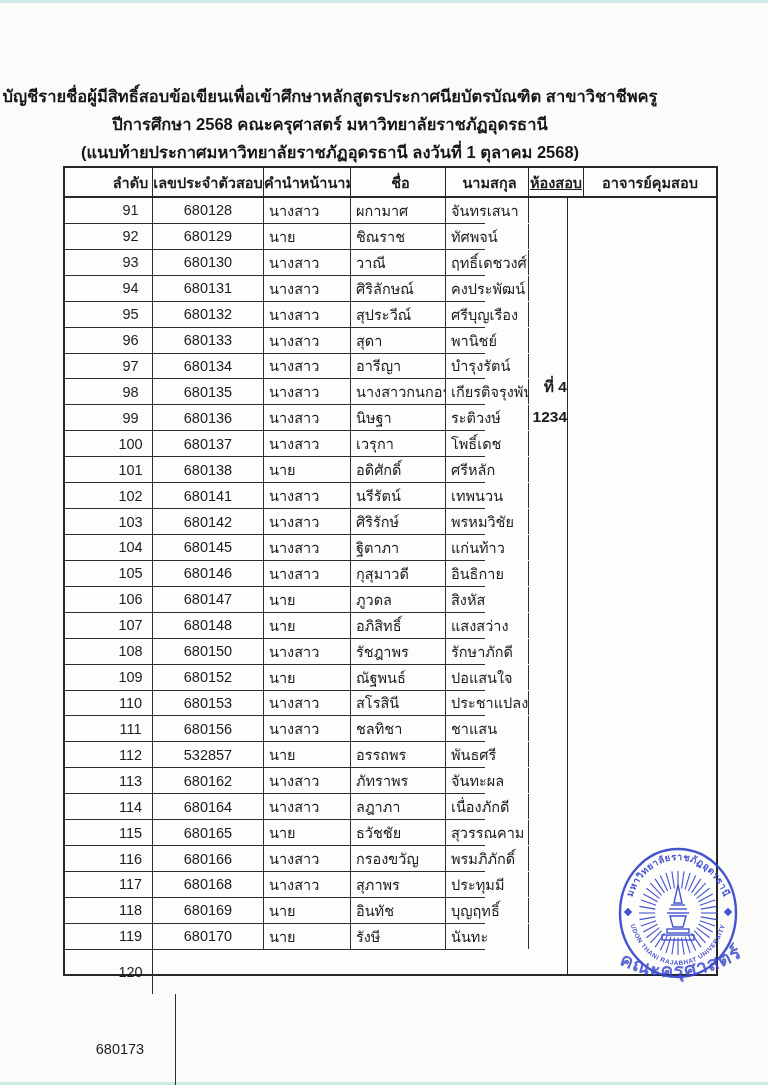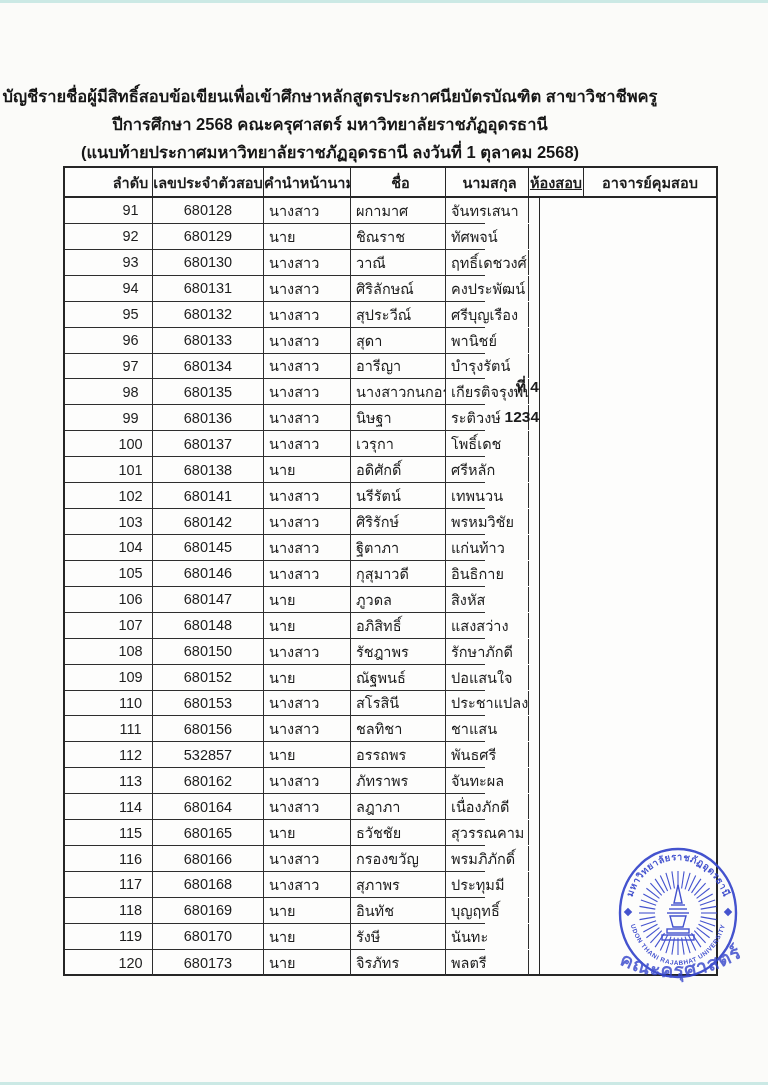--- a/index.html
+++ b/index.html
@@ -36,28 +36,28 @@
     display:flex; height:30px; flex:0 0 30px;
     border-bottom:2px solid #262626;
     font-weight:bold; font-size:14.5px;
   }
   .hcell {
     display:flex; align-items:center; justify-content:center;
     border-right:1px solid #262626; overflow:hidden; white-space:nowrap;
   }
   .hcell:last-child { border-right:none; }
 
-  .tbody { display:flex; flex:1 1 auto; }
+  .tbody { display:flex; flex:1 1 auto;gap:28px; }
   .rows-col { width:420px; flex:0 0 420px; display:flex; flex-direction:column; }
   .trow {
     display:flex; height:25.93px; flex:1 1 auto;
     border-bottom:1px solid #2e2e2e;
     font-size:14.5px;
   }
-  .trow:last-child { border-bottom:none; }
+  .trow:last-child { border-bottom:none;flex-direction:column; }
   .tcell {
     display:flex; align-items:center;
     border-right:1px solid #2e2e2e;
     overflow:hidden; white-space:nowrap;
   }
   .c-no    { width:44px;  flex:0 0 44px;  justify-content:center;margin-left:44px; }
   .c-id    { width:111px; flex:0 0 111px; justify-content:center; }
   .c-title { width:87px;  flex:0 0 87px;  padding-left:5px; }
   .c-first { width:95px;  flex:0 0 95px;  padding-left:5px; }
   .c-last  { width:83px;  flex:0 0 83px;  padding-left:5px; }

